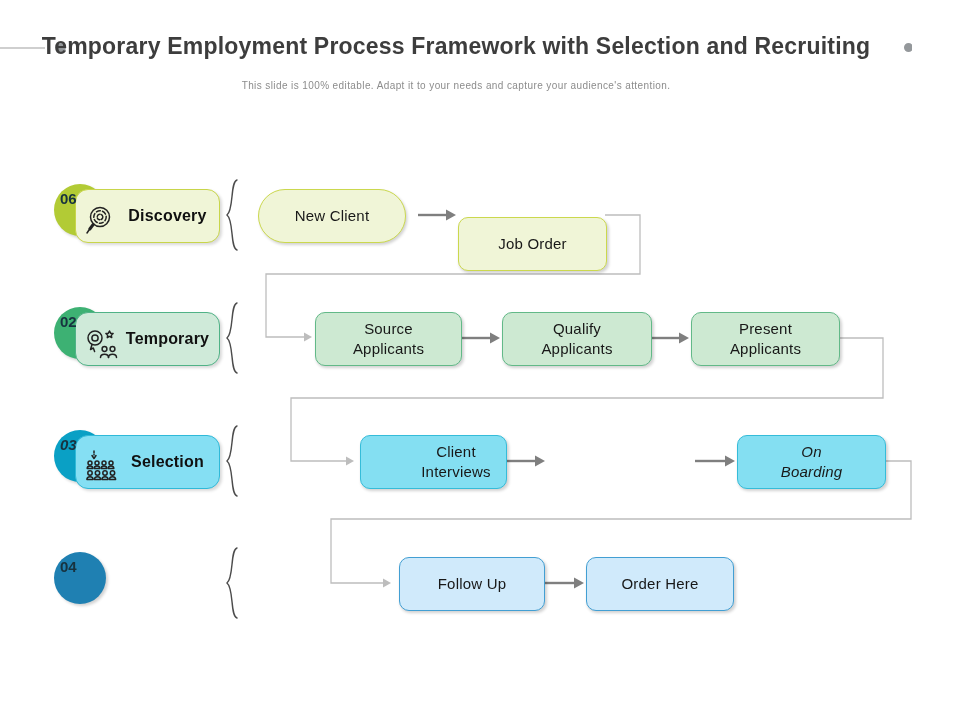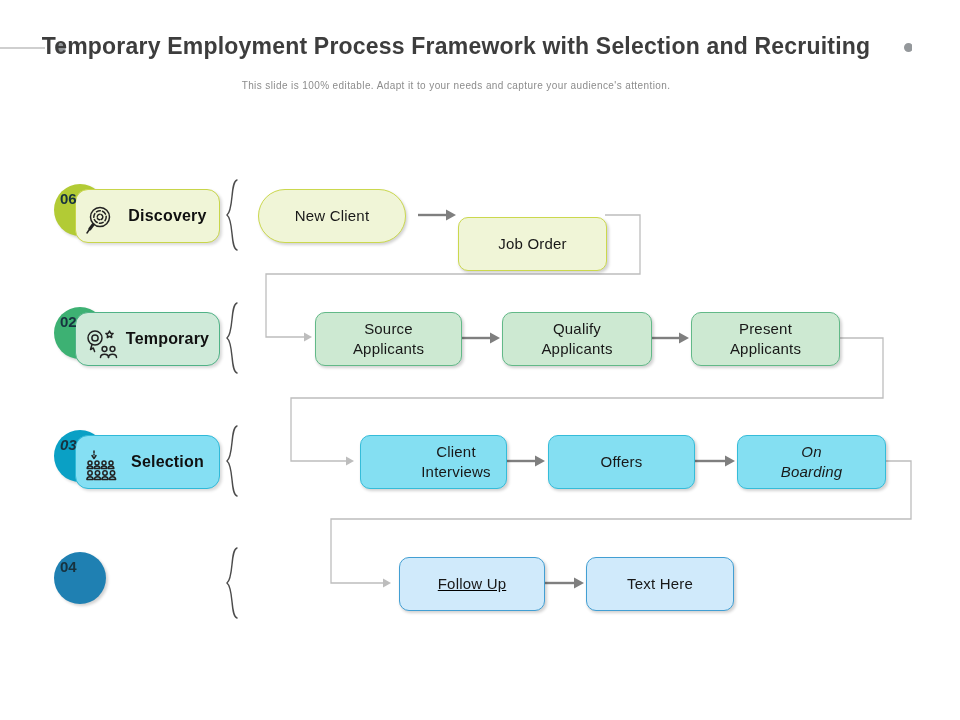--- a/index.html
+++ b/index.html
@@ -169,32 +169,29 @@
     </span>
     <span class="label-text">Selection</span>
   </div>
   <div class="row-number" style="top:436px;font-style:italic;">03</div>
   <svg class="brace" style="top:424px;" viewBox="0 0 16 74">
     <path d="M13 2 C6 4 10 32 3 37 C10 42 6 70 13 72" fill="none" stroke="#4c4c4c" stroke-width="1.4" stroke-linecap="round"></path>
   </svg>
   <div class="step" style="left: 360px; top: 435px; width: 145px; justify-content: flex-end; --circle: #0aa0c5; --label-fill: #85dff3; --label-border: #2fb9d8; --step-fill: #84dff2; --step-border: #35bcd9;">
     <span class="step-text w100">Client Interviews</span>
   </div>
-  <div class="step" style="left: 548px; top: 435px; width: 145px; --circle: #0aa0c5; --label-fill: #85dff3; --label-border: #2fb9d8; --step-fill: #84dff2; --step-border: #35bcd9;">
-    <span class="step-text">Offers</span>
-  </div>
   <div class="step" style="left: 737px; top: 435px; width: 147px; font-style: italic; --circle: #0aa0c5; --label-fill: #85dff3; --label-border: #2fb9d8; --step-fill: #84dff2; --step-border: #35bcd9;">
     <span class="step-text w85">On Boarding</span>
   </div>
 
   <div class="circle" style="left: 54px; top: 552px; --circle: #1f80b2; --label-fill: #d0eafb; --label-border: #429fd3; --step-fill: #d0eafb; --step-border: #429fd3;"></div>
   <div class="row-number" style="top:558px;">04</div>
   <svg class="brace" style="top:546px;" viewBox="0 0 16 74">
     <path d="M13 2 C6 4 10 32 3 37 C10 42 6 70 13 72" fill="none" stroke="#4c4c4c" stroke-width="1.4" stroke-linecap="round"></path>
   </svg>
-  <div class="step" style="left: 399px; top: 557px; width: 144px; text-decoration: underline; --circle: #1f80b2; --label-fill: #d0eafb; --label-border: #429fd3; --step-fill: #d0eafb; --step-border: #429fd3;">
+  <div class="step" style="left: 399px; top: 557px; width: 144px; --circle: #1f80b2; --label-fill: #d0eafb; --label-border: #429fd3; --step-fill: #d0eafb; --step-border: #429fd3;">
     <span class="step-text">Follow Up</span>
   </div>
   <div class="step" style="left: 586px; top: 557px; width: 146px; --circle: #1f80b2; --label-fill: #d0eafb; --label-border: #429fd3; --step-fill: #d0eafb; --step-border: #429fd3;">
-    <span class="step-text">Text Here</span>
+    <span class="step-text">Order Here</span>
   </div>
 
 </div>
 
 </body></html>

